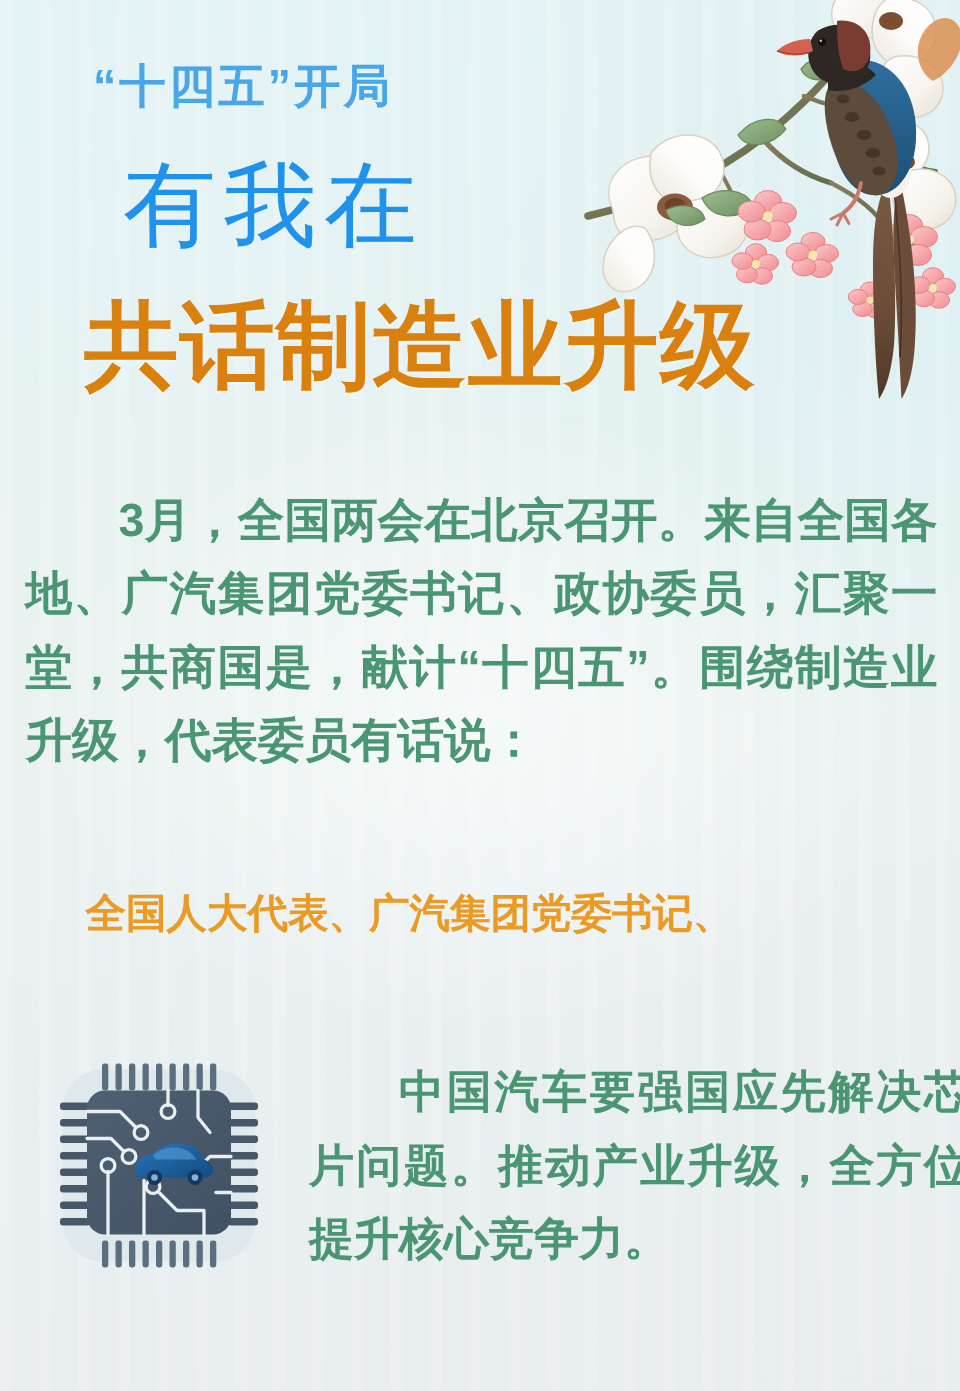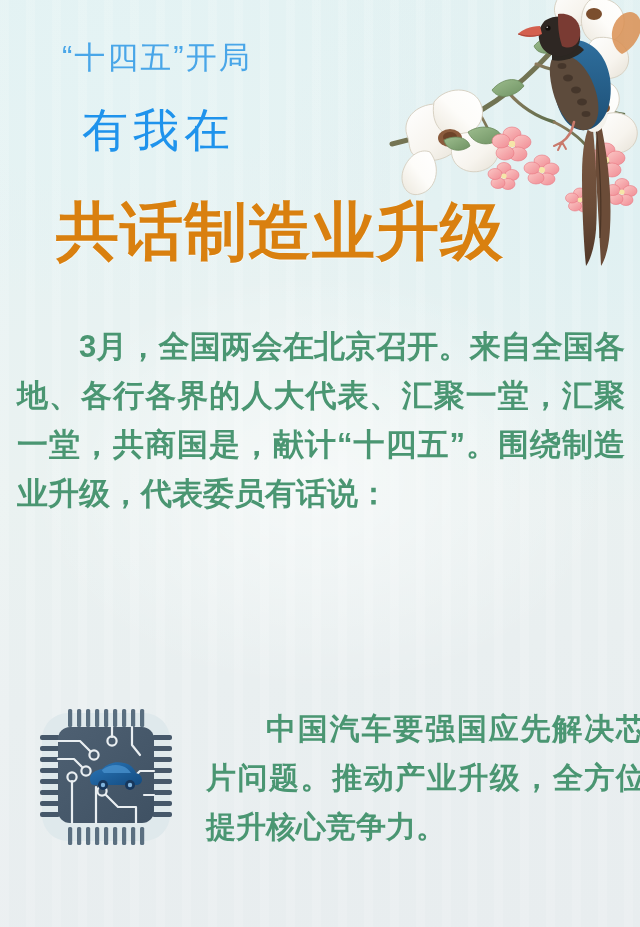--- a/index.html
+++ b/index.html
@@ -38,27 +38,27 @@
     position:absolute; top:-6px; right:-6px;
     width:262px; height:278px;
     pointer-events:none;
   }
   #artwork svg{display:block;width:100%;height:100%;}
 
   
   .kicker{
     position:absolute; left:62px; top:42px;
     font-size:31px; letter-spacing:2px;
-    color:#49a6e8; font-weight:400;
+    color:#49a6e8; font-weight:700;
     white-space:nowrap;
     line-height:1;
   }
   .headline{
     position:absolute; left:82px; top:107px;
-    font-size:46px; letter-spacing:5px;
+    font-size:62px; letter-spacing:5px;
     color:#1f93ec; font-weight:400;
     white-space:nowrap; line-height:1;
   }
   .subhead{
     position:absolute; left:56px; top:200px;
     font-size:63px; letter-spacing:1px;
     color:#d9800f; font-weight:bold;
     white-space:nowrap; line-height:1;
     text-shadow:0 1px 0 rgba(255,255,255,.55);
   }
@@ -290,23 +290,24 @@
         <path d="M44 106 C 42 116, 38 122, 32 126" stroke="#c97a6c" stroke-width="2.6" fill="none" stroke-linecap="round"></path>
         <path d="M32 126 L 24 130 M32 126 L 28 134 M32 126 L 36 133" stroke="#c97a6c" stroke-width="2" fill="none" stroke-linecap="round"></path>
       </g>
     </svg>
   </div>
 
   <div class="kicker">“十四五”开局</div>
   <div class="headline">有我在</div>
   <div class="subhead">共话制造业升级</div>
 
-  <div class="body-para">3月，全国两会在北京召开。来自全国各地、各行各界的人大代表、汇聚一堂，汇聚一堂，共商国是，献计“十四五”。围绕制造业升级，代表委员有话说：</div>
+  <div class="body-para">3月，全国两会在北京召开。来自全国各地、广汽集团党委书记、政协委员，汇聚一堂，共商国是，献计“十四五”。围绕制造业升级，代表委员有话说：</div>
 
   <div class="speaker">
+    <span>全国人大代表、广汽集团党委书记、</span>
   </div>
 
   <div id="quote-block">
 
     <div id="chip-icon">
       <svg viewBox="0 0 140 148" xmlns="http://www.w3.org/2000/svg">
         <defs>
           <linearGradient id="chipbody" x1="0" y1="0" x2="1" y2="1">
             <stop offset="0%" stop-color="#4e6072"></stop>
             <stop offset="100%" stop-color="#3f5163"></stop>

